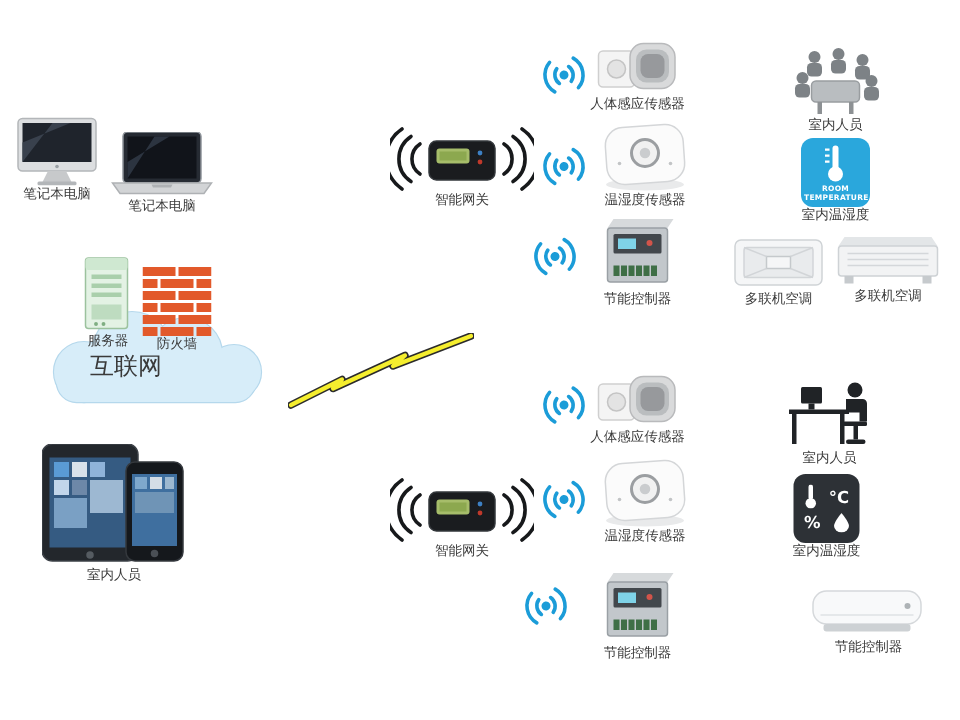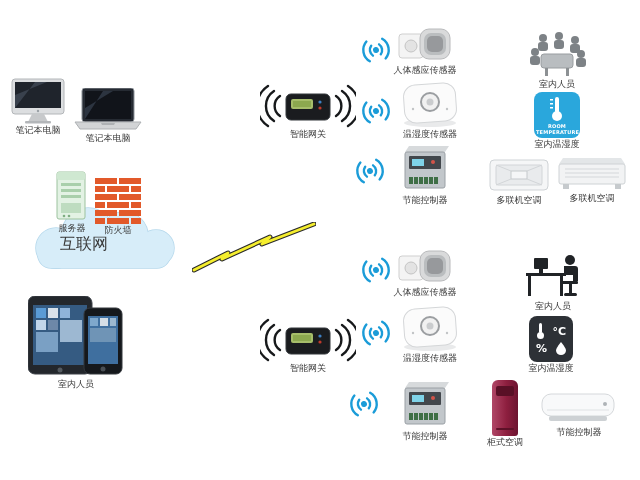--- a/index.html
+++ b/index.html
@@ -408,24 +408,20 @@
       <div class="row">
         <span>%</span>
         <svg width="10" height="13" viewBox="0 0 10 13">
           <path d="M5,0 C5,0 0,6 0,8.5 a5,4.5 0 0 0 10,0 C10,6 5,0 5,0 Z" fill="#fff"></path>
         </svg>
       </div>
     </div>
     <span class="lbl">室内温湿度</span>
   </div>
 
-  <div class="node" style="left:488px;top:380px;width:34px">
-    <div class="cabinet"></div>
-    <span class="lbl">柜式空调</span>
-  </div>
 
   <div class="node" style="left:540px;top:392px;width:78px">
     <svg width="76" height="34" viewBox="0 0 76 34">
       <rect x="1" y="2" width="72" height="22" rx="9" fill="#f8f9fa" stroke="#d5d8db"></rect>
       <line x1="6" y1="18" x2="68" y2="18" stroke="#dfe2e4"></line>
       <rect x="8" y="24" width="58" height="5" rx="2" fill="#cdd1d4"></rect>
       <circle cx="64" cy="12" r="2" fill="#aeb3b6"></circle>
     </svg>
     <span class="lbl">节能控制器</span>
   </div>

